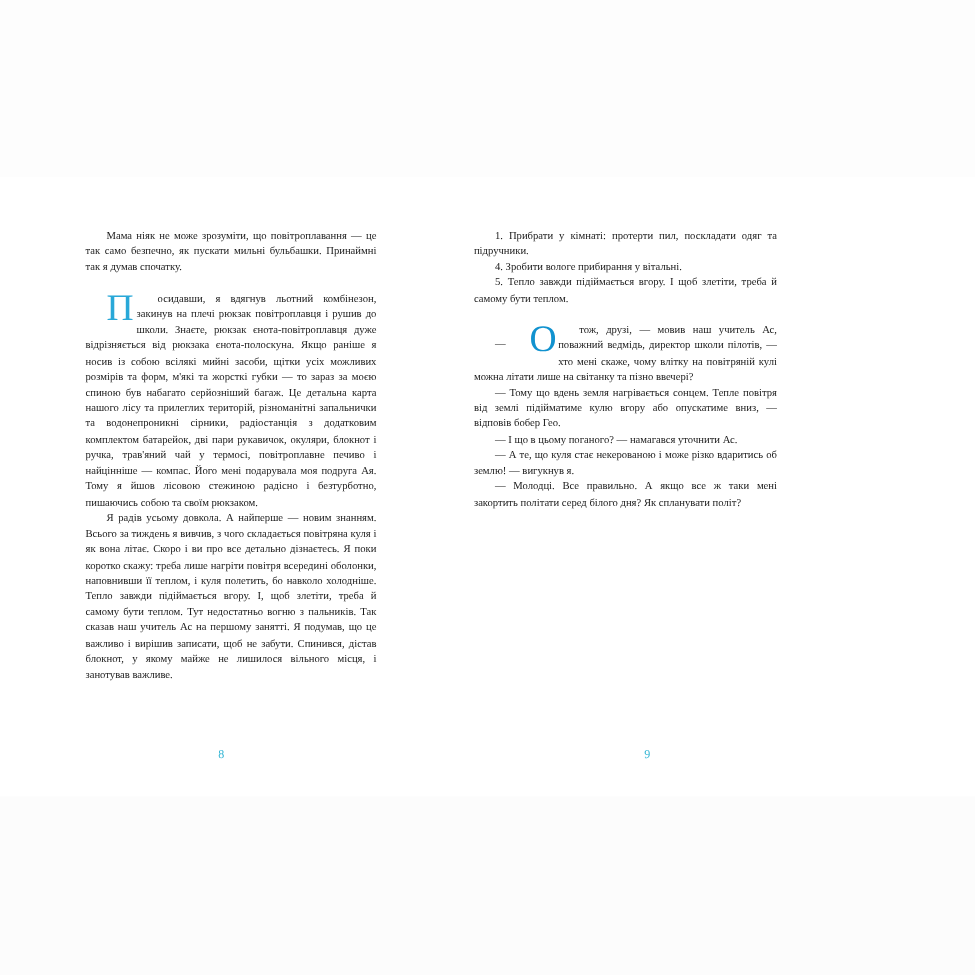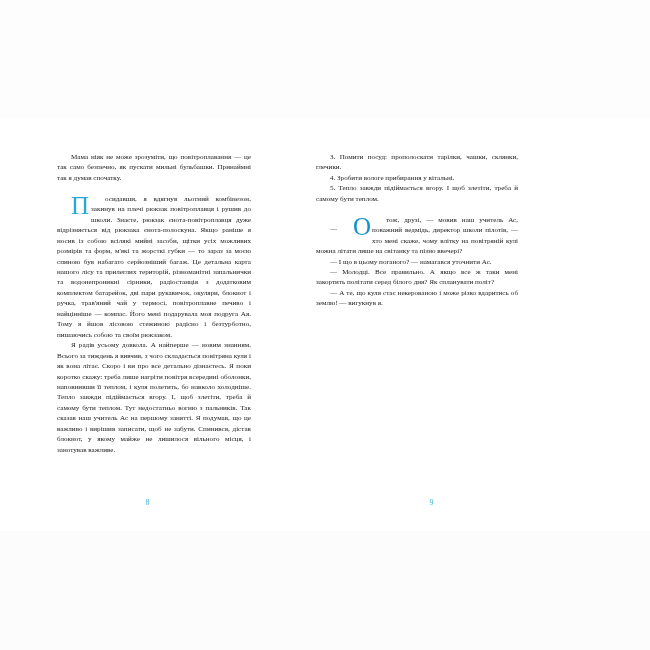--- a/index.html
+++ b/index.html
@@ -153,32 +153,33 @@
           <p>Я радів усьому довкола. А найперше — новим знанням. Всього за тиждень я вивчив, з чого складається повітряна куля і як вона літає. Скоро і ви про все детально дізнаєтесь. Я поки коротко скажу: треба лише нагріти повітря всередині оболонки, наповнивши її теплом, і куля полетить, бо навколо холодніше. Тепло завжди підіймається вгору. І, щоб злетіти, треба й самому бути теплом. Тут недостатньо вогню з пальників. Так сказав наш учитель Ас на першому занятті. Я подумав, що це важливо і вирішив записати, щоб не забути. Спинився, дістав блокнот, у якому майже не лишилося вільного місця, і занотував важливе.</p>
 
         </div>
         <div class="folio">8</div>
       </div>
 
       <div class="page page-right">
         <div class="column">
 
 
-          <p>3. Помити посуд: прополоскати тарілки, чашки, склянки, глечики.</p>
+          <p>1. Прибрати у кімнаті: протерти пил, поскладати одяг та підручники.</p>
           <p>4. Зробити вологе прибирання у вітальні.</p>
           <p>5. Тепло завжди підіймається вгору. І щоб злетіти, треба й самому бути теплом.</p>
 
 
           <p class="dropcap-para gap-before">
             <span class="dash-lead">—</span><span class="dropcap-o">О</span><span>тож, друзі, — мовив наш учитель Ас, поважний ведмідь, директор школи пілотів, — хто мені скаже, чому влітку на повітряній кулі можна літати лише на світанку та пізно ввечері?</span>
           </p>
 
+          <p>— Тому що вдень земля нагрівається сонцем. Тепле повітря від землі підійматиме кулю вгору або опускатиме вниз, — відповів бобер Гео.</p>
           <p>— І що в цьому поганого? — намагався уточнити Ас.</p>
+          <p>— А те, що куля стає некерованою і може різко вдаритись об землю! — вигукнув я.</p>
           <p>— Молодці. Все правильно. А якщо все ж таки мені закортить політати серед білого дня? Як спланувати політ?</p>
-          <p>— А те, що куля стає некерованою і може різко вдаритись об землю! — вигукнув я.</p>
 
         </div>
         <div class="folio">9</div>
       </div>
 
     </div>
   </div>
 
   <div class="below-fold"></div>
 

